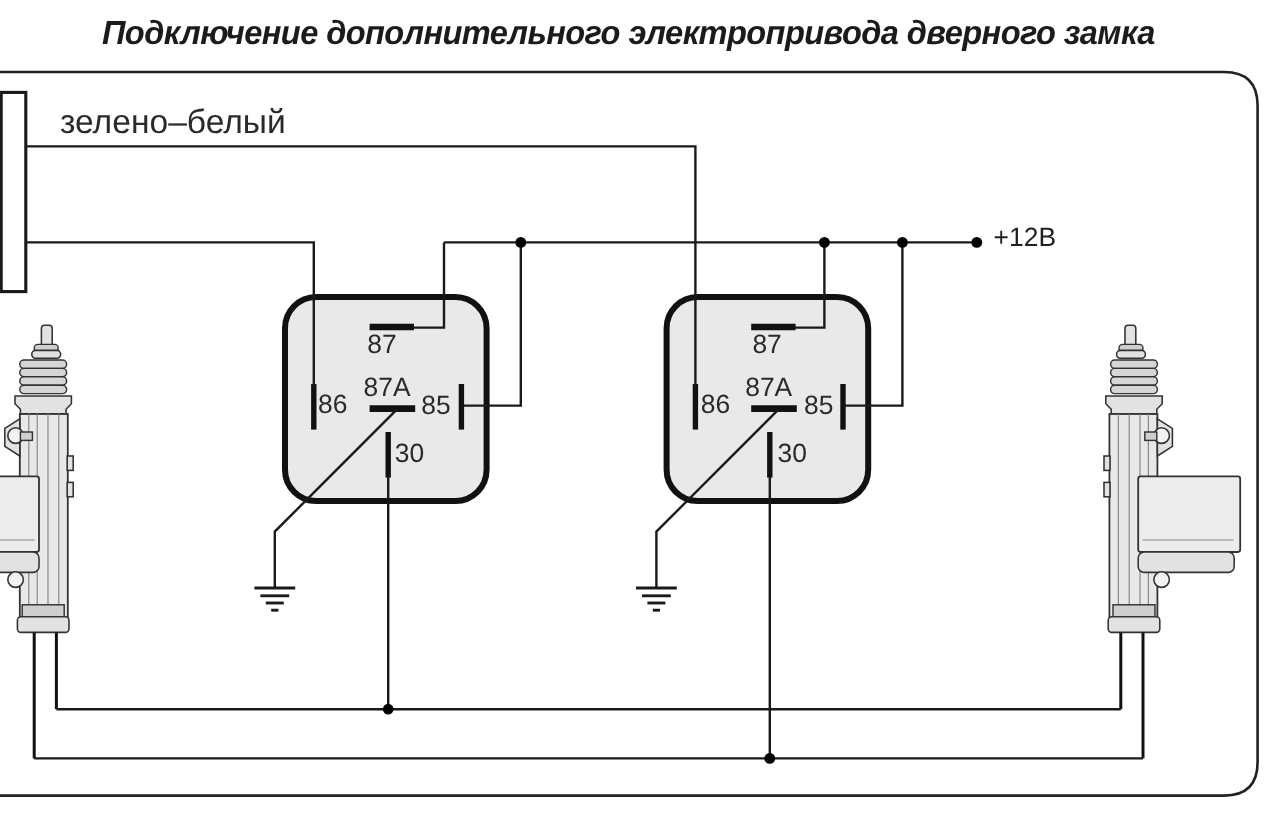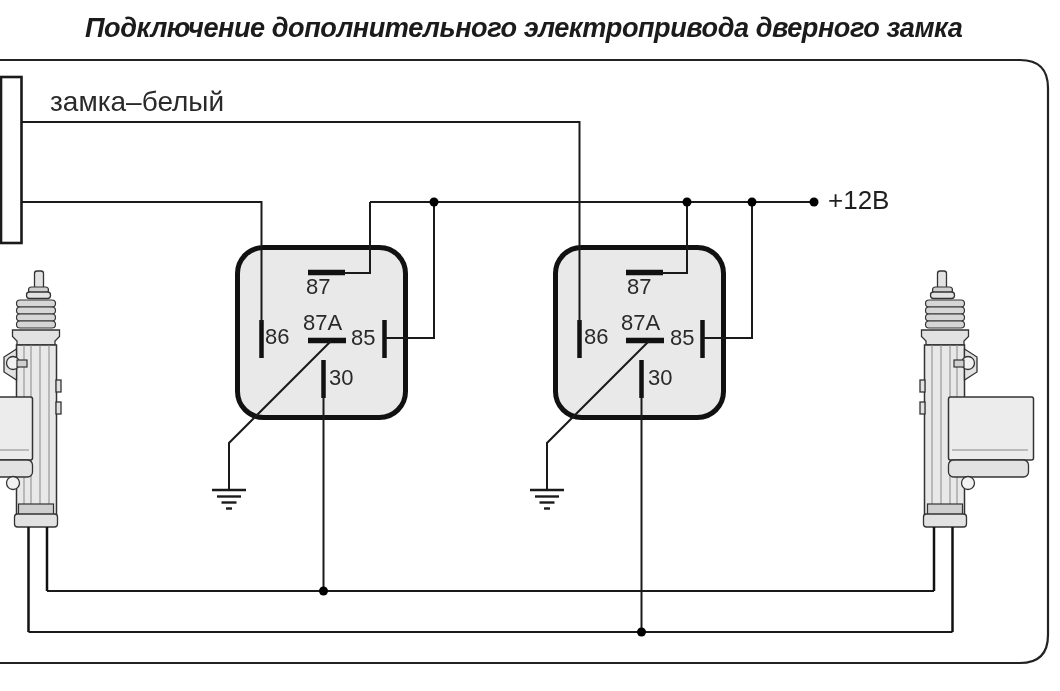--- a/index.html
+++ b/index.html
@@ -22,21 +22,21 @@
     font-weight: bold;
     font-style: italic;
     letter-spacing: -0.5px;
     color: #1b1b1b;
     white-space: nowrap;
     transform: scaleX(0.97);
     transform-origin: left center;
   }
   .lbl { position: absolute; white-space: nowrap; line-height: 1; }
   .wire-lbl  { font-size: 28px; color: #2a2a2a; }
-  .power-lbl { font-size: 26px; color: #1f1f1f; }
+  .power-lbl { font-size: 22px; color: #1f1f1f; }
   .pin-lbl   { font-size: 22px; color: #2a2a2a; }
   svg.diagram { position: absolute; left: 0; top: 0; }
 
   
   .wire   { stroke: #1a1a1a; stroke-width: 2;   fill: none; }
   .frame  { stroke: #222;    stroke-width: 2.2; fill: none; }
   .ubox   { stroke: #1a1a1a; stroke-width: 2.6; fill: #ffffff; }
   .relaybox { fill: #e9e9e9; stroke: #111; stroke-width: 5; }
   .hbar   { stroke: #111; stroke-width: 5.5; fill: none; }
   .vbar   { stroke: #111; stroke-width: 4.5; fill: none; }
@@ -140,21 +140,21 @@
       <circle cx="687" cy="202" r="4.5" class="dot"></circle>
       <circle cx="752" cy="202" r="4.5" class="dot"></circle>
       <circle cx="814" cy="202" r="4.5" class="dot"></circle>
       <circle cx="323.5" cy="591" r="4.5" class="dot"></circle>
       <circle cx="641.5" cy="632" r="4.5" class="dot"></circle>
     </g>
   </svg>
 
   <div class="title">Подключение дополнительного электропривода дверного замка</div>
 
-  <div class="lbl wire-lbl" style="left:50px; top:88px">замка–белый</div>
+  <div class="lbl wire-lbl" style="left:50px; top:88px">зелено–белый</div>
   <div class="lbl power-lbl" style="left:828px; top:187px">+12В</div>
 
   <div class="lbl pin-lbl" style="left:306px; top:276px">87</div>
   <div class="lbl pin-lbl" style="left:265px; top:326px">86</div>
   <div class="lbl pin-lbl" style="left:303px; top:312px">87A</div>
   <div class="lbl pin-lbl" style="left:351px; top:327px">85</div>
   <div class="lbl pin-lbl" style="left:329px; top:367px">30</div>
 
   <div class="lbl pin-lbl" style="left:627px; top:276px">87</div>
   <div class="lbl pin-lbl" style="left:584px; top:326px">86</div>

